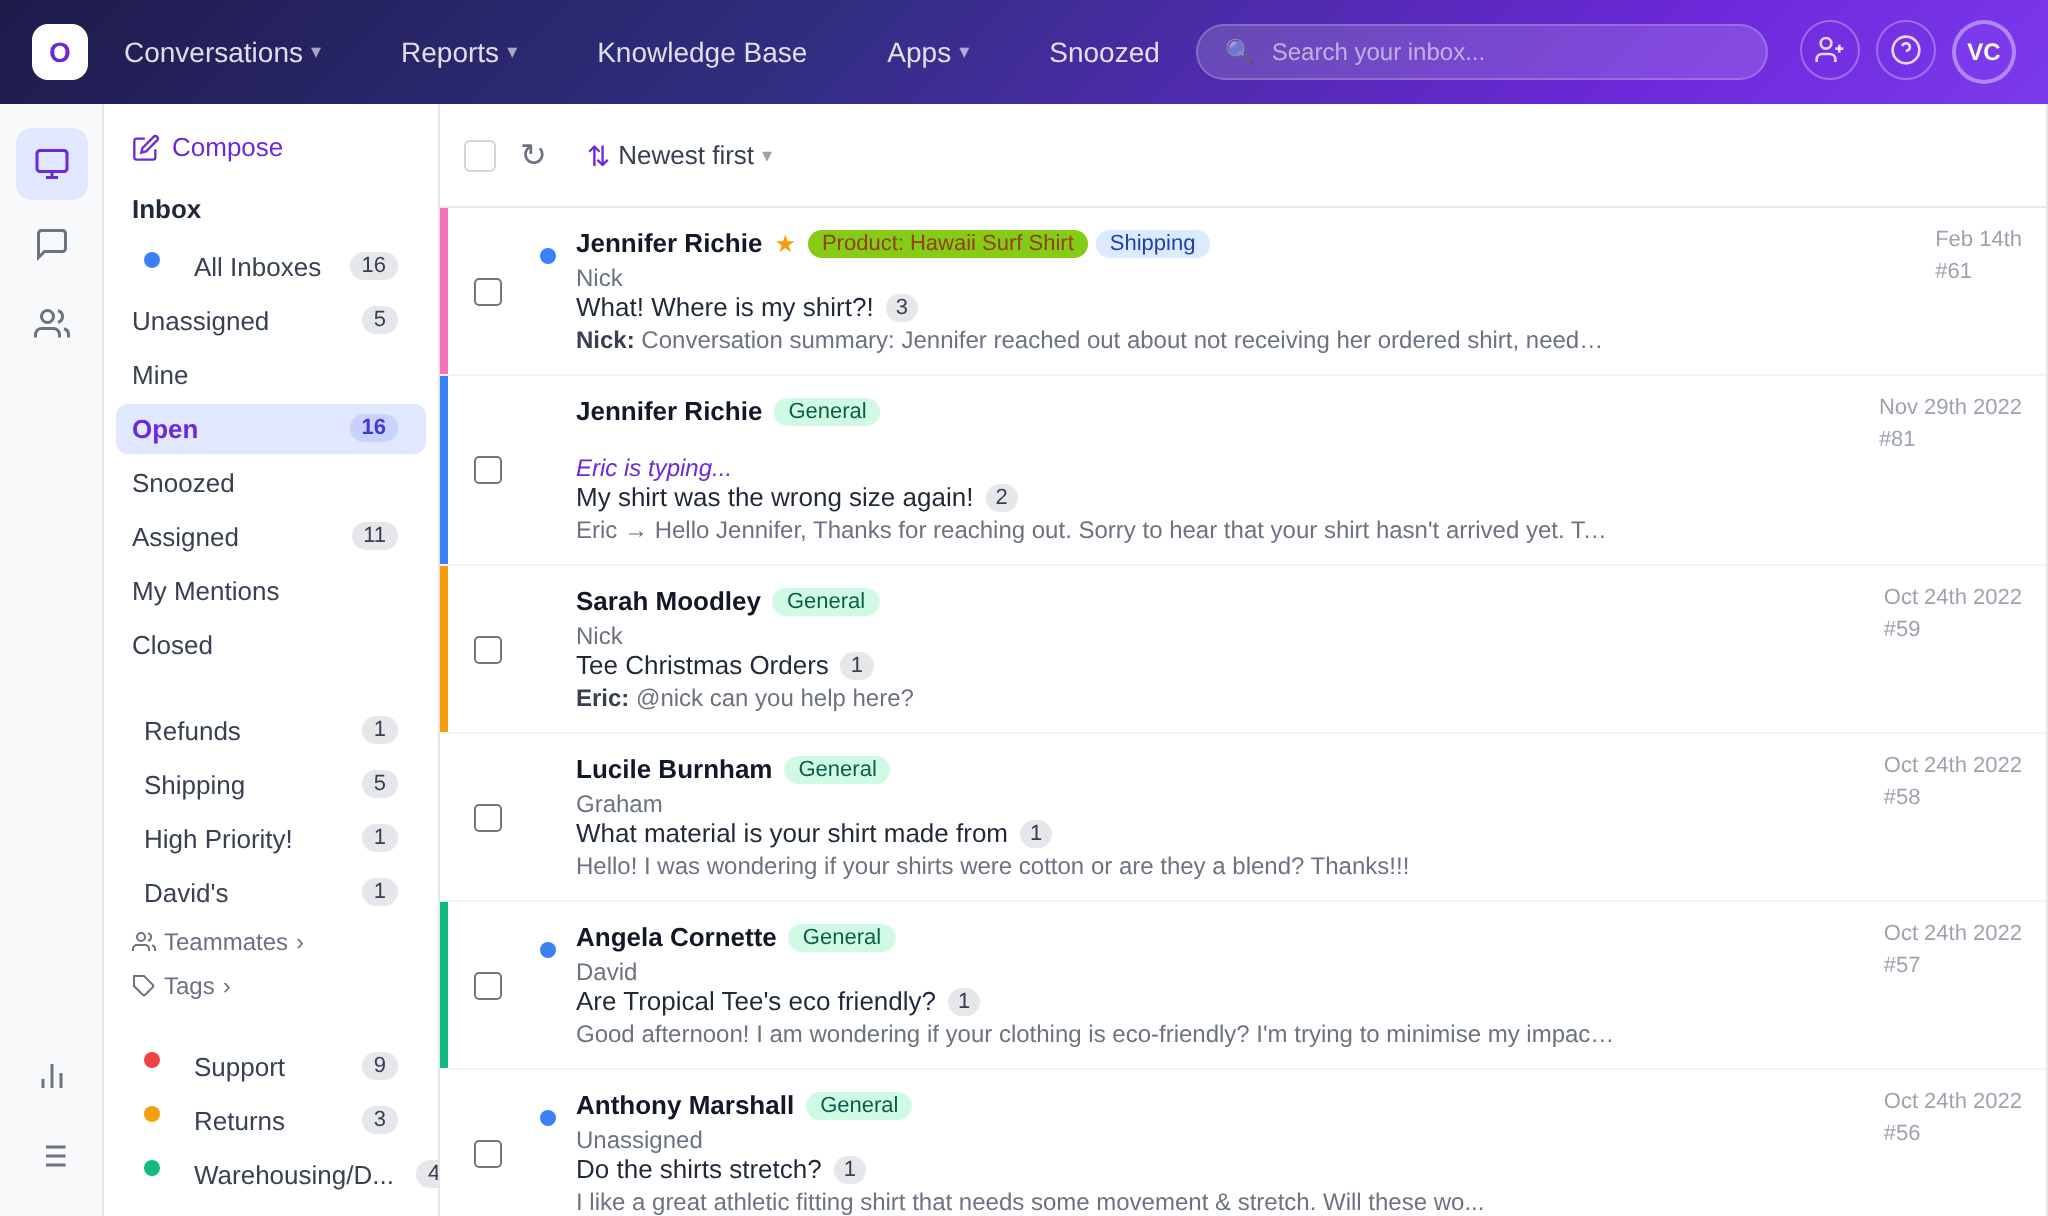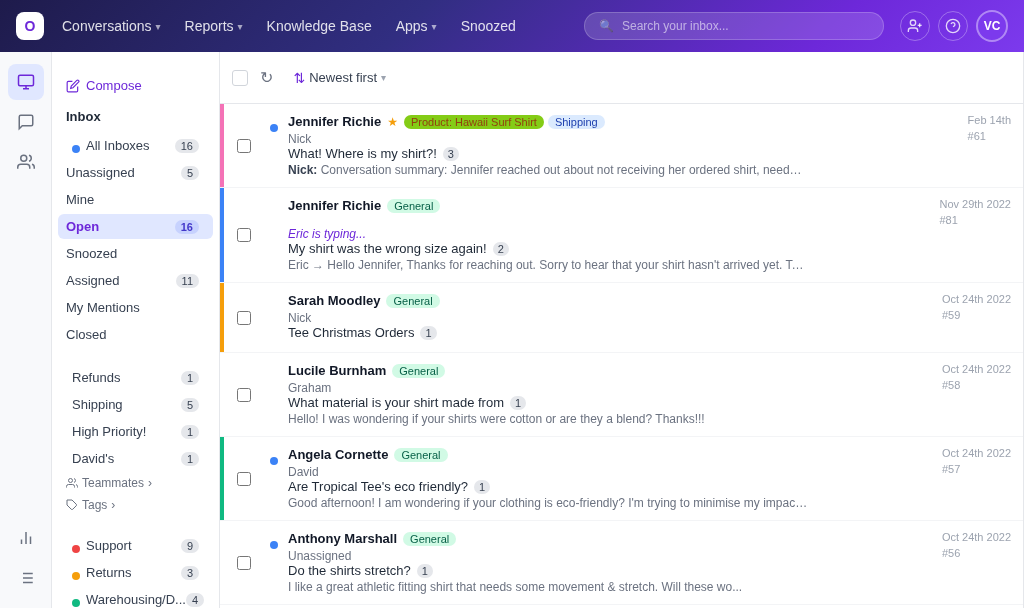--- a/index.html
+++ b/index.html
@@ -1,44 +1,44 @@
 <!DOCTYPE html>
 <html><head>
   <meta charset="utf-8">
   <style>
     * { box-sizing: border-box; margin: 0; padding: 0; }
     body { font-family: -apple-system, BlinkMacSystemFont, 'Segoe UI', sans-serif; font-size: 13px; background: #f3f4f6; display: flex; flex-direction: column; height: 608px; overflow: hidden; }
 
     
     .topnav { background: linear-gradient(135deg, #1e1b4b 0%, #312e81 40%, #6d28d9 80%, #7c3aed 100%); height: 52px; display: flex; align-items: center; padding: 0 16px; gap: 8px; flex-shrink: 0; }
     .topnav-logo { width: 28px; height: 28px; background: #fff; border-radius: 8px; display: flex; align-items: center; justify-content: center; color: #6d28d9; font-weight: 800; font-size: 14px; flex-shrink: 0; }
-    .topnav-items { display: flex; align-items: center; gap: 4px; flex: 1; text-align: center; }
+    .topnav-items { display: flex; align-items: center; gap: 20px; flex: 1; text-align: center; }
     .topnav-item { color: rgba(255,255,255,0.85); padding: 6px 10px; border-radius: 6px; cursor: pointer; font-size: 14px; display: flex; align-items: center; gap: 4px; white-space: nowrap; }
     .topnav-item .caret { font-size: 10px; opacity: 0.7; }
     .topnav-search { flex: 1; max-width: 300px; background: rgba(255,255,255,0.15); border: 1px solid rgba(255,255,255,0.2); border-radius: 20px; padding: 6px 14px; color: rgba(255,255,255,0.8); font-size: 13px; display: flex; align-items: center; gap: 8px; }
     .topnav-search span { opacity: 0.7; font-size: 12px; }
-    .topnav-actions { display: flex; align-items: center; gap: 8px; margin-left: 8px; }
+    .topnav-actions { display: flex; gap: 8px; margin-left: 8px; }
     .topnav-icon-btn { width: 30px; height: 30px; border-radius: 50%; display: flex; align-items: center; justify-content: center; cursor: pointer; color: rgba(255,255,255,0.8); font-size: 16px; border: 1px solid rgba(255,255,255,0.3); }
     .topnav-avatar { width: 32px; height: 32px; border-radius: 50%; background: #7c3aed; border: 2px solid rgba(255,255,255,0.4); display: flex; align-items: center; justify-content: center; color: #fff; font-weight: 700; font-size: 12px; cursor: pointer; }
 
     
     .main { display: flex; flex: 1; overflow: hidden; }
 
     
     .icon-bar { width: 52px; background: #f8f9fb; border-right: 1px solid #e5e7eb; display: flex; flex-direction: column; align-items: center; padding: 12px 0; gap: 4px; flex-shrink: 0; }
     .icon-bar-btn { width: 36px; height: 36px; border-radius: 8px; display: flex; align-items: center; justify-content: center; cursor: pointer; color: #6b7280; font-size: 18px; }
     .icon-bar-btn:hover, .icon-bar-btn.active { background: #e0e7ff; color: #6d28d9; }
     .icon-bar-bottom { margin-top: auto; display: flex; flex-direction: column; gap: 4px; align-items: center; }
 
     
-    .sidebar { width: 168px; background: #fff; border-right: 1px solid #e5e7eb; display: flex; flex-direction: column; overflow-y: auto; flex-shrink: 0; padding: 20px 0; }
+    .sidebar { width: 168px; background: #fff; border-right: 1px solid #e5e7eb; display: flex; flex-direction: column; overflow-y: auto; flex-shrink: 0; padding: 8px 0; }
     .sidebar-compose { display: flex; align-items: center; gap: 6px; padding: 6px 14px 12px; color: #6d28d9; font-size: 13px; font-weight: 500; cursor: pointer; }
     .sidebar-compose svg { width: 14px; height: 14px; }
     .sidebar-section-title { font-size: 13px; font-weight: 700; color: #1f2937; padding: 4px 14px 8px; }
-    .sidebar-item { display: flex; align-items: flex-end; padding: 5px 14px; cursor: pointer; border-radius: 6px; margin: 1px 6px; color: #374151; font-size: 13px; }
+    .sidebar-item { display: flex; align-items: flex-start; padding: 5px 14px; cursor: pointer; border-radius: 6px; margin: 1px 6px; color: #374151; font-size: 13px; gap: 11px; }
     .sidebar-item.active { background: #e0e7ff; color: #6d28d9; font-weight: 600; }
     .sidebar-item .dot { width: 8px; height: 8px; border-radius: 50%; margin-right: 6px; flex-shrink: 0; }
     .sidebar-item .count { margin-left: auto; font-size: 11px; background: #e5e7eb; border-radius: 10px; padding: 1px 6px; color: #374151; }
     .sidebar-item.active .count { background: #c7d2fe; color: #4338ca; }
     .sidebar-sub { padding-left: 8px; }
     .sidebar-divider { height: 1px; background: #f3f4f6; margin: 8px 0; }
     .sidebar-label { display: flex; align-items: center; gap: 4px; font-size: 12px; color: #6b7280; padding: 4px 14px; cursor: pointer; }
 
     
     .conv-list { flex: 1; display: flex; flex-direction: column; overflow: hidden; background: #fff; border-right: 1px solid #e5e7eb; min-width: 0; }
@@ -359,20 +359,21 @@
 
         <div class="conv-tags">
                 <span class="conv-tag tag-general">General</span>
               </div>
       </div>
       <div class="conv-agent">Nick</div>
       <div class="conv-subject-row">
         <span class="conv-subject">Tee Christmas Orders</span>
         <span class="conv-count">1</span>
       </div>
+      <div class="conv-preview"><strong>Eric:</strong> @nick can you help here?</div>
     </div>
     <div class="conv-meta-right">
       <span class="conv-date">Oct 24th 2022</span>
       <span class="conv-id">#59</span>
     </div>
   </div>
         <div class="conv-row">
     <div class="conv-row-accent accent-none"></div>
     <div class="conv-row-check">
       <input type="checkbox" style="">

